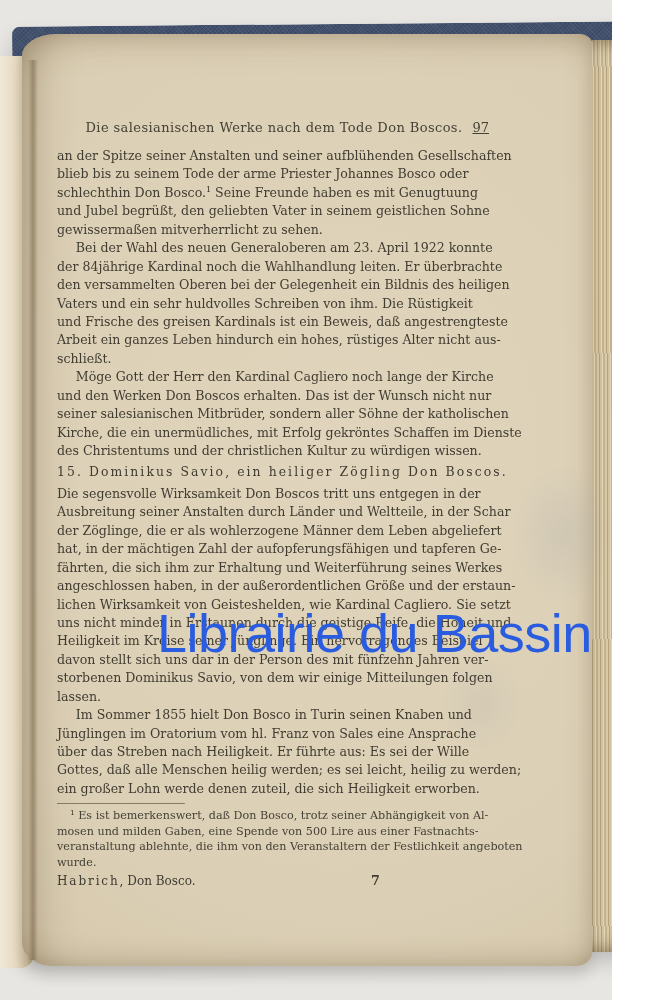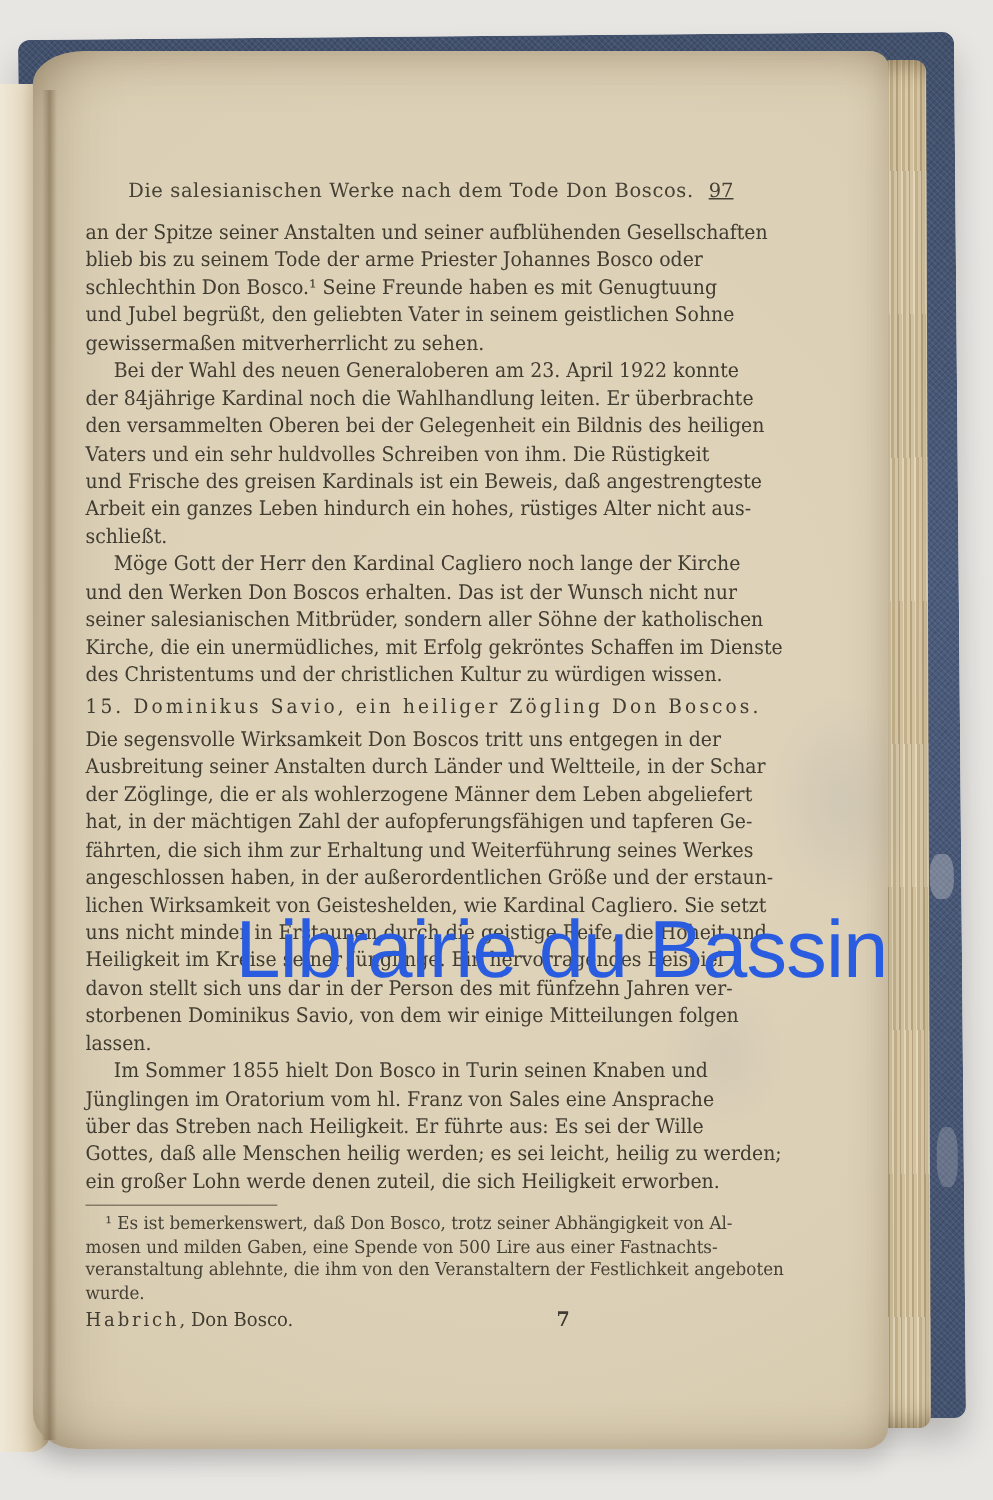--- a/index.html
+++ b/index.html
@@ -1,17 +1,17 @@
 <!DOCTYPE html>
 <html><head>
 <meta charset="utf-8">
 <style>
   html,body { margin:0; padding:0; }
   .stage {
-    position:relative; width:662px; height:1000px; overflow:hidden;
+    position:relative; width:612px; height:1000px; overflow:hidden;
     background:#e8e6e3;
     font-family:"DejaVu Serif", serif;
   }
   
   .cover {
     position:absolute; left:16px; top:24px; width:624px; height:924px;
     background:
       repeating-linear-gradient(45deg, rgba(255,255,255,0.06) 0 1px, transparent 1px 3px),
       repeating-linear-gradient(-45deg, rgba(0,0,0,0.10) 0 1px, transparent 1px 3px),
       linear-gradient(180deg,#41506c 0%, #4a5b7c 40%, #43526f 100%);

